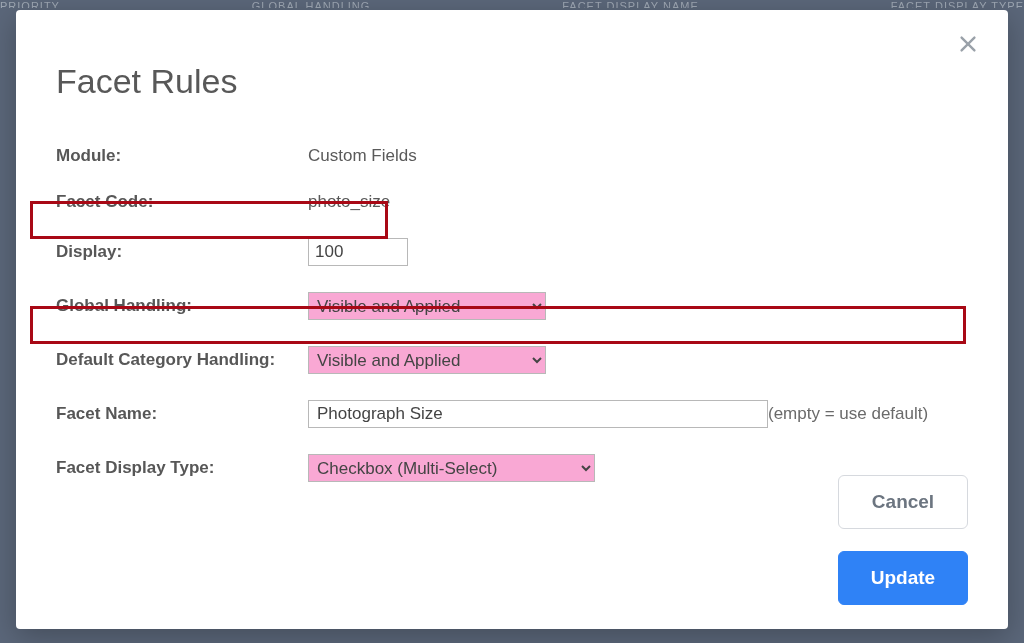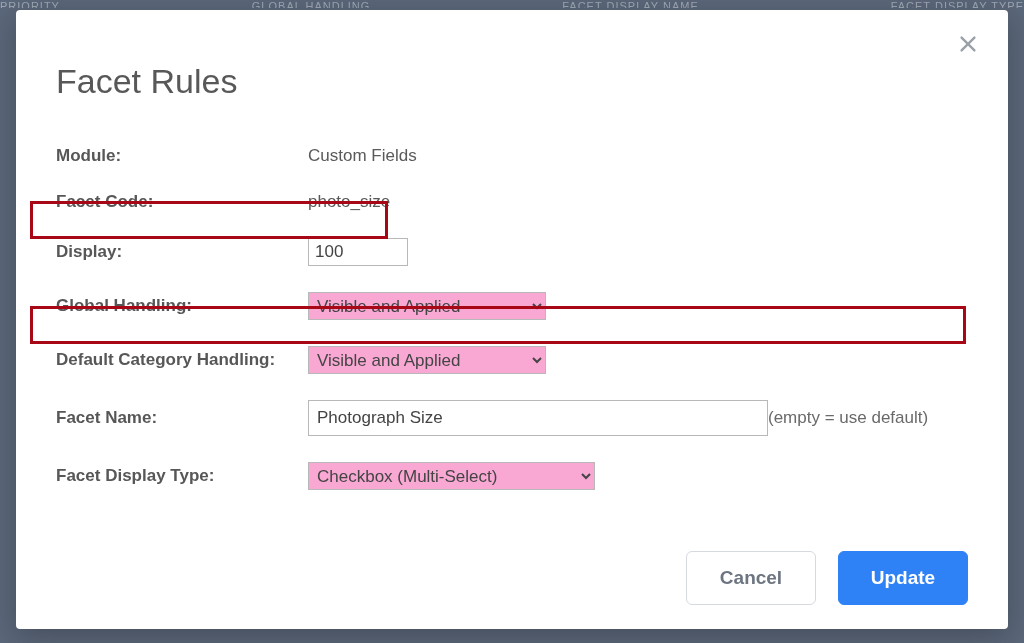--- a/index.html
+++ b/index.html
@@ -78,21 +78,21 @@
   input[type="text"].small {
     width: 100px;
     height: 28px;
     font-size: 17px;
     padding: 10px 6px;
     border: 1px solid #b8b8b8;
     color: #444;
   }
   input[type="text"].wide {
     width: 460px;
-    height: 36px;
+    height: 28px;
     font-size: 17px;
     padding: 2px 8px;
     border: 1px solid #b8b8b8;
     color: #444;
   }
   select.sel {
     height: 28px;
     font-size: 17px;
     padding: 1px 4px;
     border: 1px solid #b8b8b8;
@@ -110,20 +110,21 @@
   .hl {
     position: absolute;
     border: 3px solid #a80815;
     pointer-events: none;
   }
   .footer {
     position: absolute;
     bottom: 24px; right: 40px;
     display: flex;
     gap: 22px;
+    flex-direction: column;
   }
   .btn {
     height: 54px;
     min-width: 130px;
     border-radius: 6px;
     font-size: 19px;
     font-weight: 600;
     cursor: pointer;
     border: 1px solid #d6d9de;
     padding: 0 28px;

